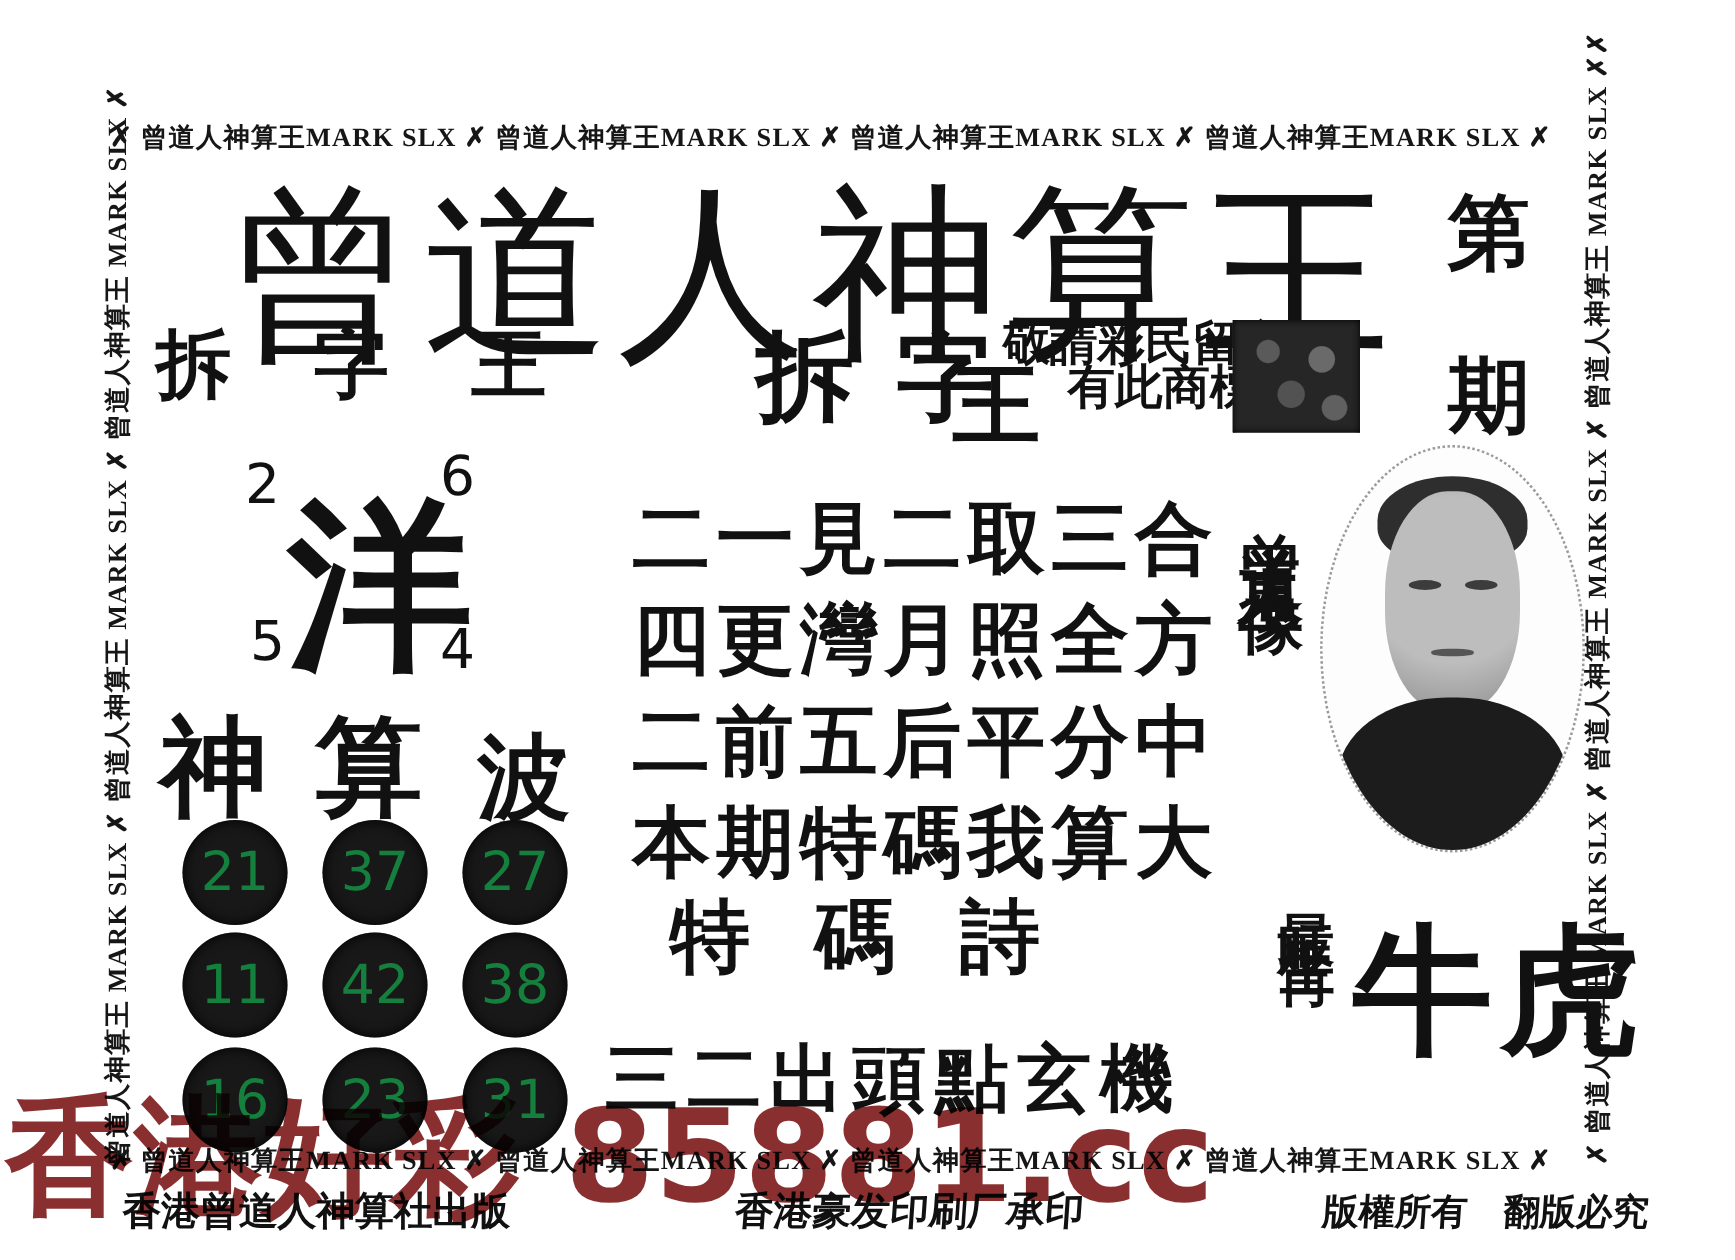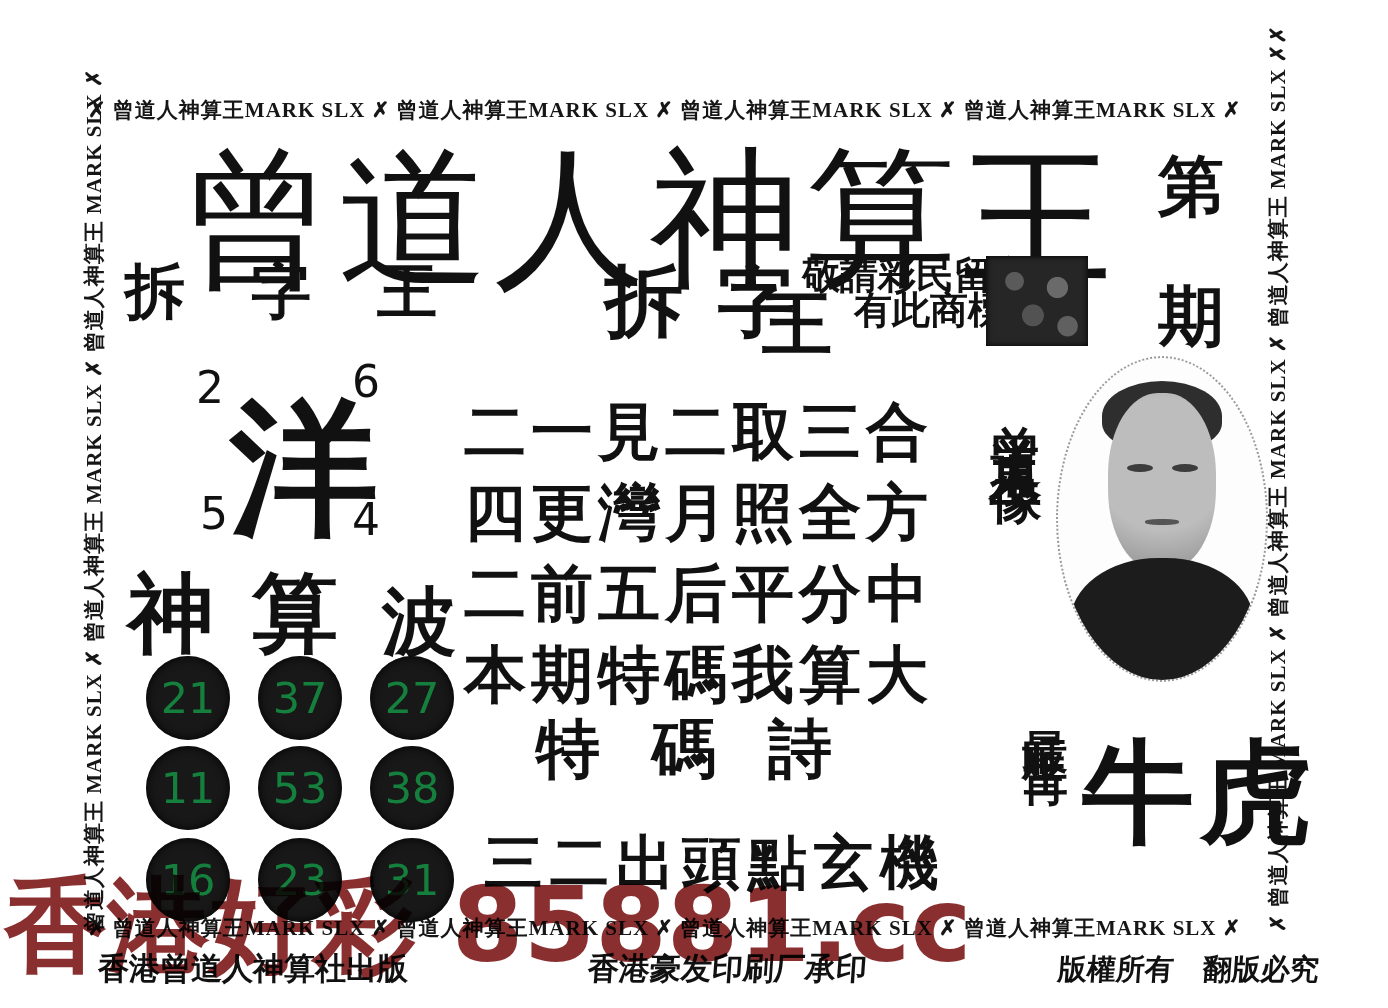--- a/index.html
+++ b/index.html
@@ -49,21 +49,21 @@
   .section-label .c1{font-size:86px;font-weight:700;}
   .section-label .c2{font-size:86px;font-weight:700;margin-left:38px;}
   .section-label .c3{font-size:74px;font-weight:700;margin-left:44px;}
 
   .ball{position:absolute;width:84px;height:84px;border-radius:50%;background:#181818;
     display:flex;align-items:center;justify-content:center;
     box-shadow:inset 0 0 10px #000;}
   .ball span{color:#15803d;font-family:"DejaVu Sans",sans-serif;font-size:43px;font-weight:400;}
 
   
-  .poem{left:464px;top:392px;font-size:62px;font-weight:700;line-height:81px;letter-spacing:5px;}
+  .poem{left:506px;top:392px;font-size:62px;font-weight:700;line-height:81px;letter-spacing:5px;}
   .tema-title{left:536px;top:706px;font-size:64px;font-weight:600;letter-spacing:52px;}
   .xuanji-line{left:484px;top:824px;font-size:59px;font-weight:700;letter-spacing:7px;}
 
   
   .v-text{writing-mode:vertical-rl;text-orientation:upright;}
   .portrait-caption{left:980px;top:384px;font-size:52px;font-weight:600;letter-spacing:12px;height:310px;}
   .portrait{left:1056px;top:356px;width:208px;height:322px;border-radius:50%;
     border:2px dotted #9a9a9a;overflow:hidden;background:#fdfdfd;}
   .portrait .hair{position:absolute;top:7%;left:21%;width:58%;height:22%;background:#2e2e2e;
     border-radius:50% 50% 40% 40%;}
@@ -131,21 +131,21 @@
   <div class="ball" style="left:258px;top:656px;">
       <span>37</span>
     </div>
   <div class="ball" style="left:370px;top:656px;">
       <span>27</span>
     </div>
   <div class="ball" style="left:146px;top:746px;text-align:right;">
       <span>11</span>
     </div>
   <div class="ball" style="left:258px;top:746px;">
-      <span>53</span>
+      <span>42</span>
     </div>
   <div class="ball" style="left:370px;top:746px;">
       <span>38</span>
     </div>
   <div class="ball" style="left:146px;top:838px;">
       <span>16</span>
     </div>
   <div class="ball" style="left:258px;top:838px;">
       <span>23</span>
     </div>

